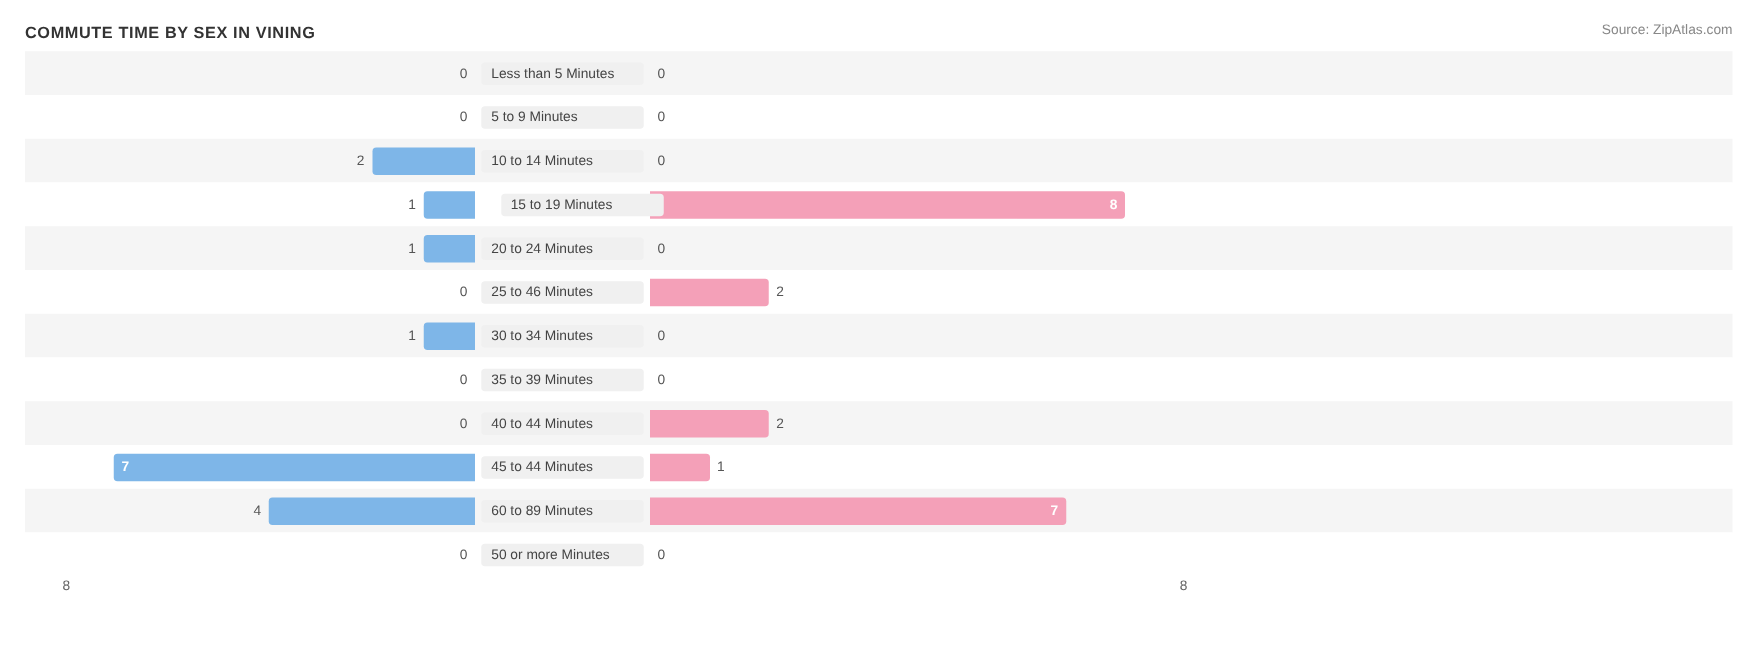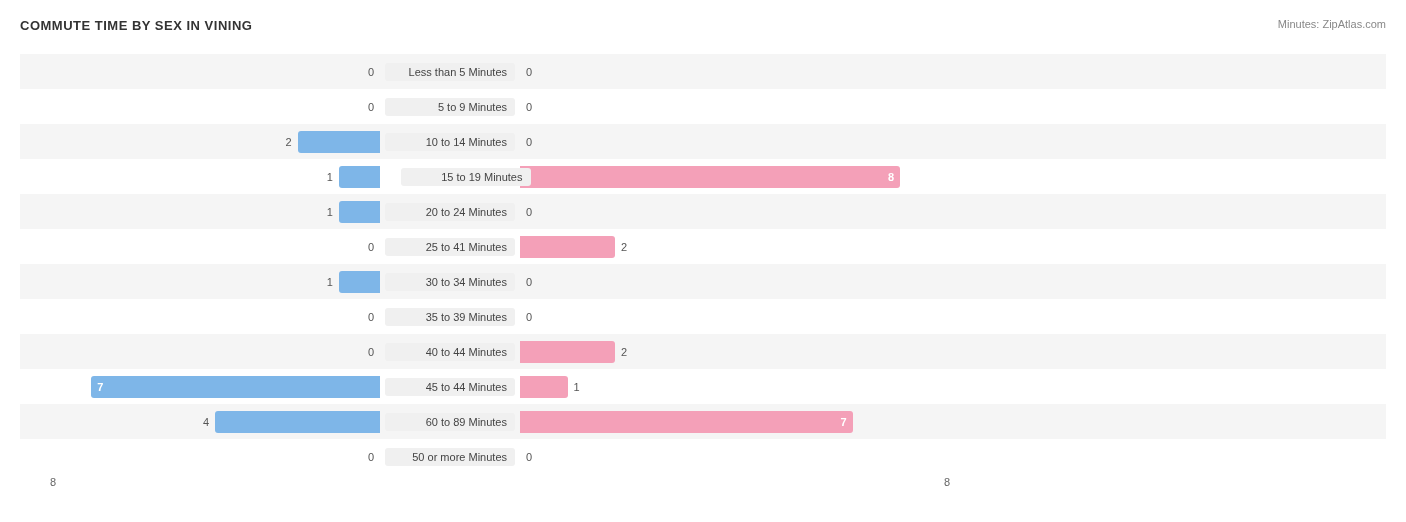--- a/index.html
+++ b/index.html
@@ -16,21 +16,21 @@
       height: 522px;
       padding: 18px 20px 40px 20px;
       position: relative;
     }
     .title {
       font-size: 13px;
       font-weight: bold;
       color: #333;
       text-transform: uppercase;
       letter-spacing: 0.5px;
-      margin-bottom: 21px;
+      margin-bottom: 8px;
     }
     .source {
       position: absolute;
       top: 18px;
       right: 20px;
       font-size: 11px;
       color: #888;
     }
     .chart-area {
       display: flex;
@@ -52,21 +52,21 @@
     }
     .label-box {
       background: #f0f0f0;
       border-radius: 3px;
       padding: 3px 8px;
       font-size: 11px;
       color: #444;
       white-space: nowrap;
       z-index: 2;
       min-width: 130px;
-      text-align: right;
+      text-align: left;
     }
     .row-inner {
       display: flex;
       align-items: center;
       width: 100%;
       height: 100%;
       padding: 0 30px;
     }
     .legend {
       display: flex;
@@ -104,21 +104,21 @@
       display: flex;
       justify-content: flex-end;
     }
     .axis-spacer { width: 140px; min-width: 140px; }
   </style>
 </head>
 <body>
 
 <div class="chart-container">
   <div class="title">COMMUTE TIME BY SEX IN VINING</div>
-  <div class="source">Minutes: ZipAtlas.com</div>
+  <div class="source">Source: ZipAtlas.com</div>
 
   <div class="chart-area" id="chart-area">
 
   <div class="row">
       <div class="row-inner">
         <div style="width:330px; display:flex; align-items:center; justify-content:flex-end; height:100%; position:relative;">
           <span style="font-size:11px;color:#555;margin-right:6px;">0</span>
           <div style="position:relative; display:flex; align-items:center; justify-content:flex-end; height:22px; width:0px;">
             <div style="width:0px; height:22px; background:#7eb6e8; border-radius:3px 0 0 3px; position:relative; display:flex; align-items:center; justify-content:flex-start;">
               
@@ -224,21 +224,21 @@
       <div class="row-inner">
         <div style="width:330px; display:flex; align-items:center; justify-content:flex-end; height:100%; position:relative;">
           <span style="font-size:11px;color:#555;margin-right:6px;">0</span>
           <div style="position:relative; display:flex; align-items:center; justify-content:flex-end; height:22px; width:0px;">
             <div style="width:0px; height:22px; background:#7eb6e8; border-radius:3px 0 0 3px; position:relative; display:flex; align-items:center; justify-content:flex-start;">
               
             </div>
           </div>
         </div>
         <div style="width:140px; min-width:140px; display:flex; align-items:center; justify-content:center; z-index:3;">
-          <div class="label-box">25 to 41 Minutes</div>
+          <div class="label-box">25 to 46 Minutes</div>
         </div>
         <div style="width:380px; display:flex; align-items:center; justify-content:flex-start; height:100%; position:relative;">
           <div style="width:95px; height:22px; background:#f4a0b8; border-radius:0 3px 3px 0; position:relative; display:flex; align-items:center; justify-content:flex-end;">
             
           </div>
           <span style="font-size:11px;color:#555;margin-left:6px;">2</span>
         </div>
       </div>
     </div>
       <div class="row">

